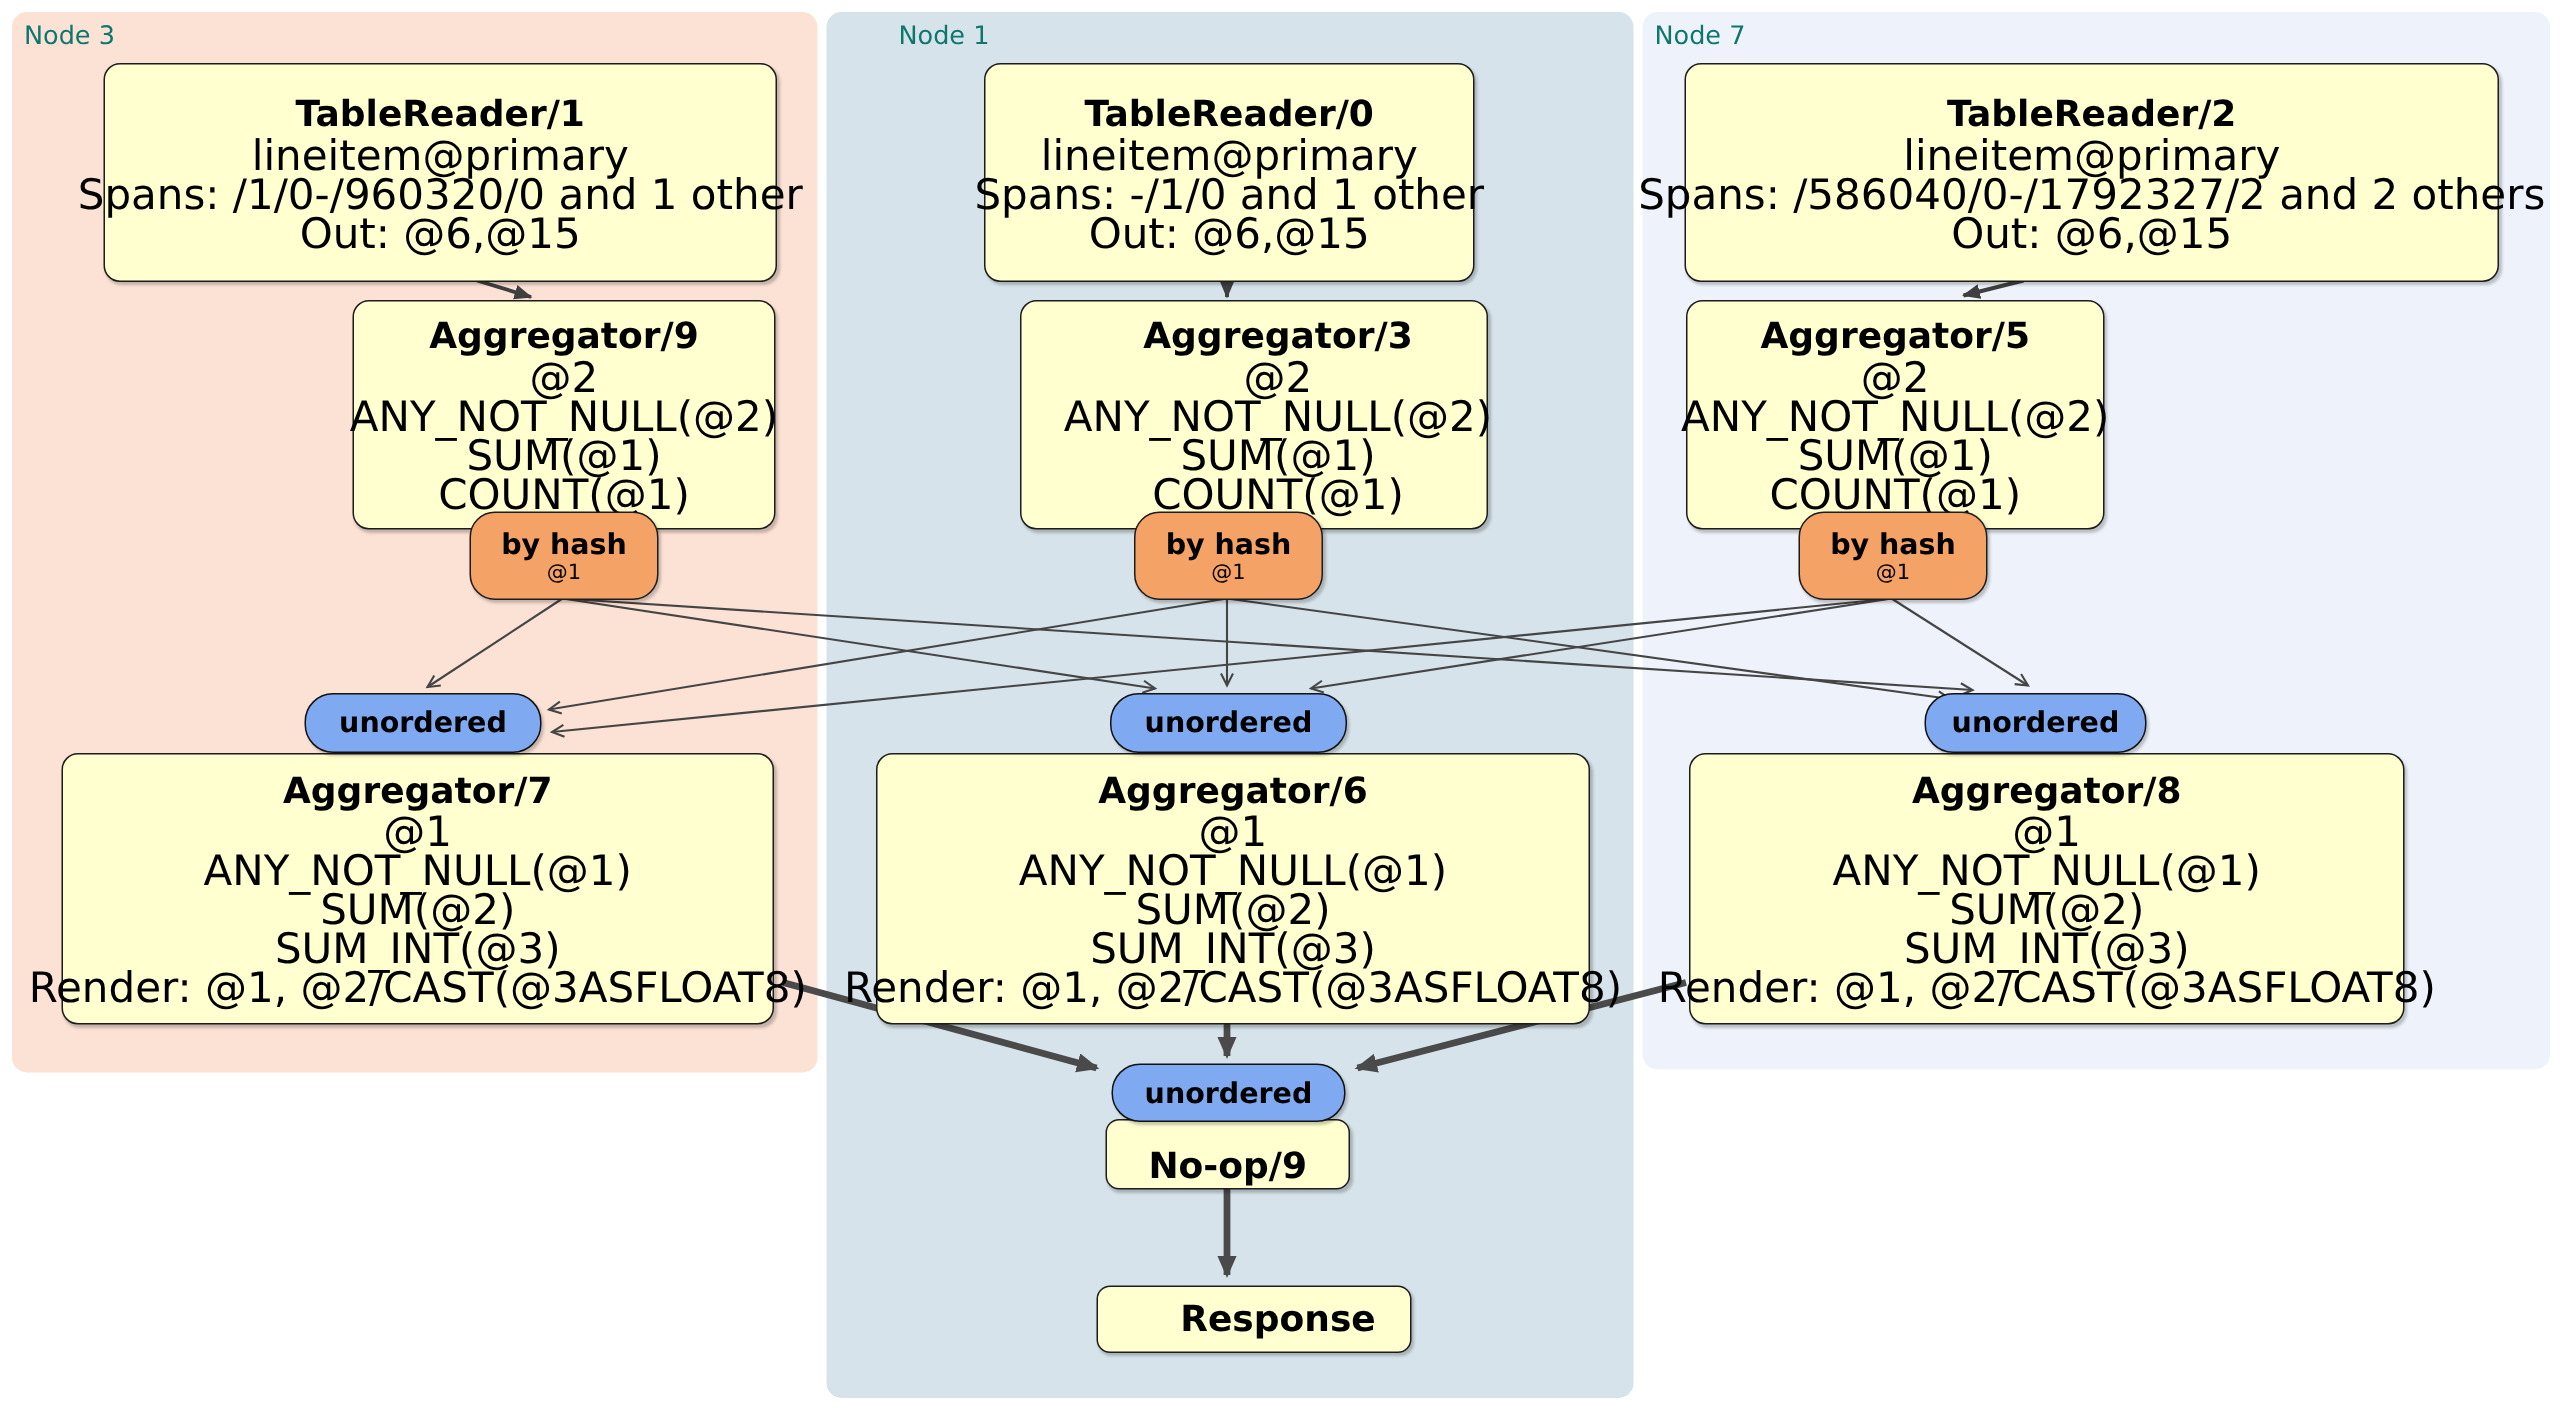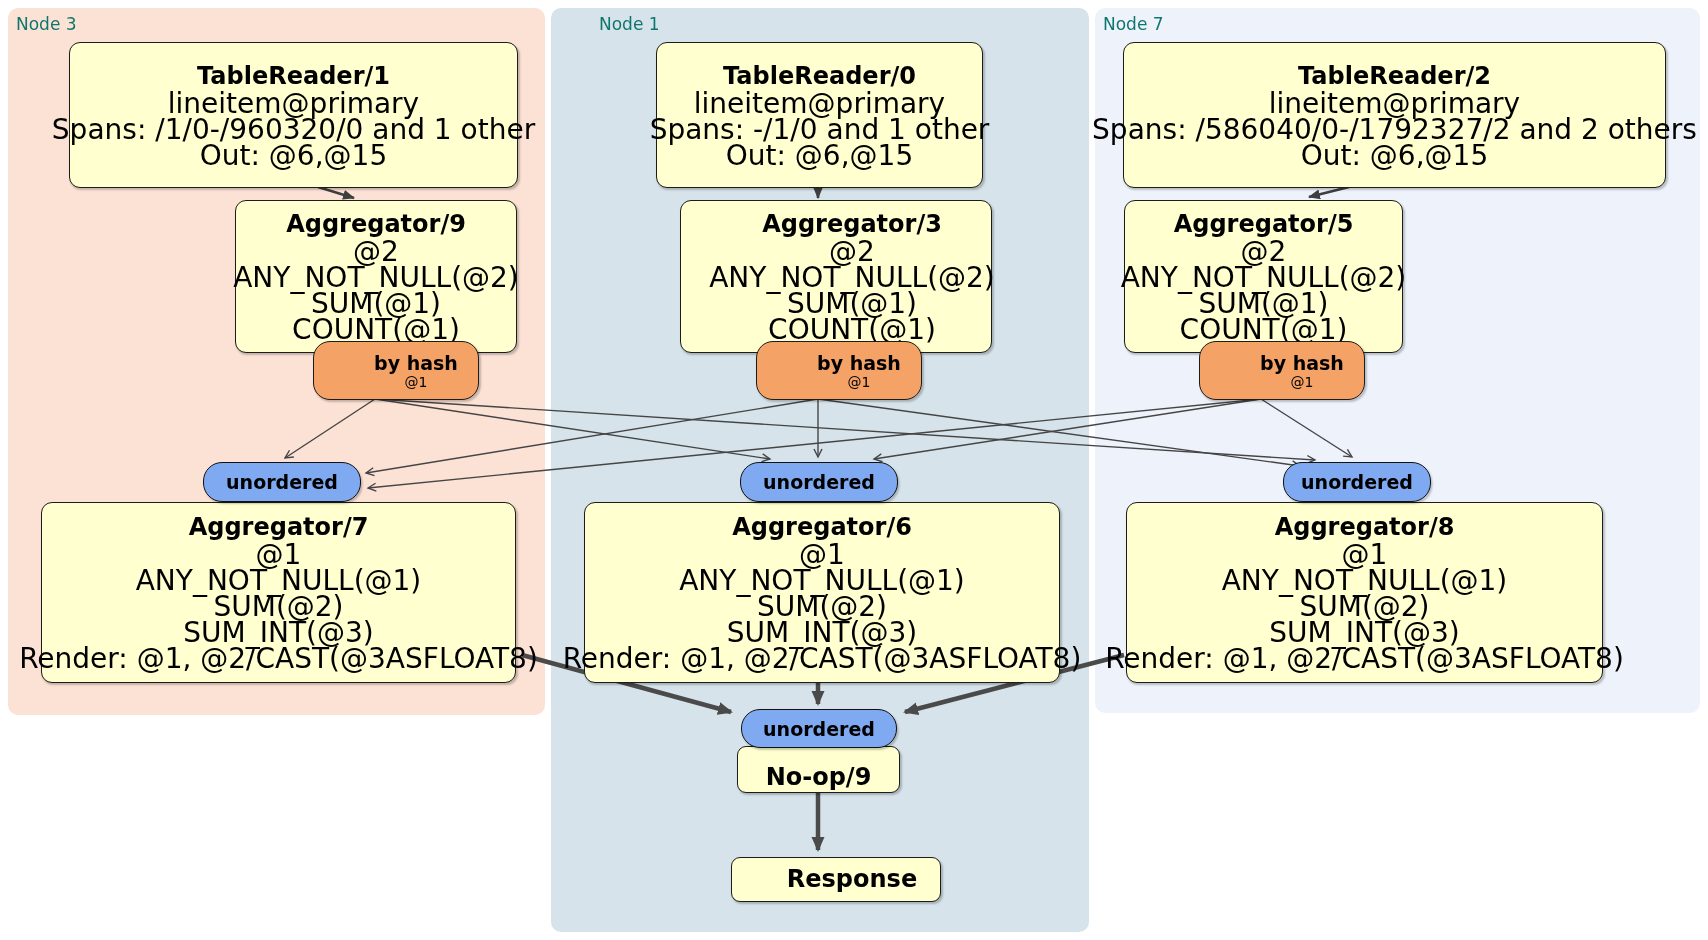--- a/index.html
+++ b/index.html
@@ -8,21 +8,21 @@
   .region{position:absolute;border-radius:10px;z-index:0;}
   .region-label{position:absolute;z-index:3;font-size:17px;color:#0f766e;}
   svg.edges{position:absolute;left:0;top:0;z-index:1;pointer-events:none;}
   .proc{position:absolute;z-index:2;background:var(--box-bg);border:1.5px solid #1c1c1c;
         border-radius:11px;display:flex;flex-direction:column;align-items:center;
         justify-content:center;text-align:center;box-shadow:1.5px 2px 2px rgba(0,0,0,.22);}
   .proc-title{font-weight:bold;font-size:24px;line-height:29px;white-space:nowrap;}
   .l{font-size:28px;line-height:26px;white-space:nowrap;}
   .router{position:absolute;z-index:4;background:var(--router-bg);border:1.5px solid #1c1c1c;
           border-radius:17px;display:flex;flex-direction:column;align-items:center;
-          justify-content:center;text-align:center;box-shadow:1.5px 2px 2px rgba(0,0,0,.22);padding-left:40px;}
+          justify-content:center;text-align:center;box-shadow:1.5px 2px 2px rgba(0,0,0,.22);}
   .router-label{font-weight:bold;font-size:19px;line-height:22px;}
   .router-detail{font-size:14px;line-height:16px;}
   .sync{position:absolute;z-index:4;background:var(--sync-bg);border:1.5px solid #121212;
         border-radius:19px;display:flex;align-items:center;justify-content:center;
         font-weight:bold;font-size:19px;box-shadow:1.5px 2px 2px rgba(0,0,0,.22);}
 </style>
 </head>
 <body>
 
 <div class="region" style="left:8px;top:8px;width:537px;height:707px;background:var(--node3-bg);"></div>

